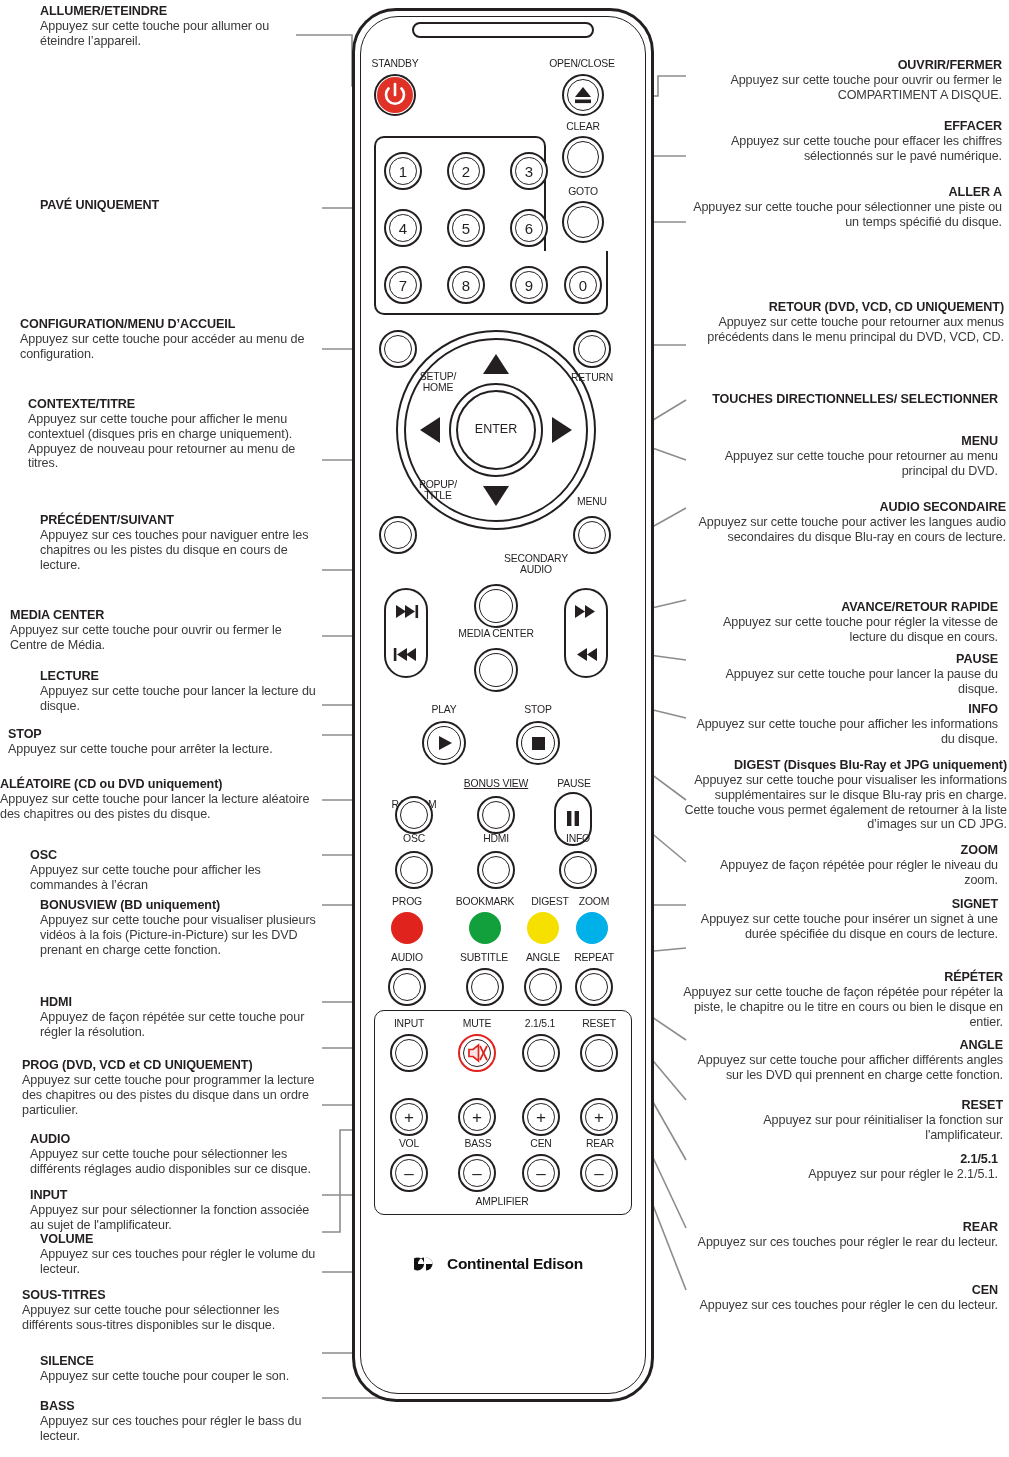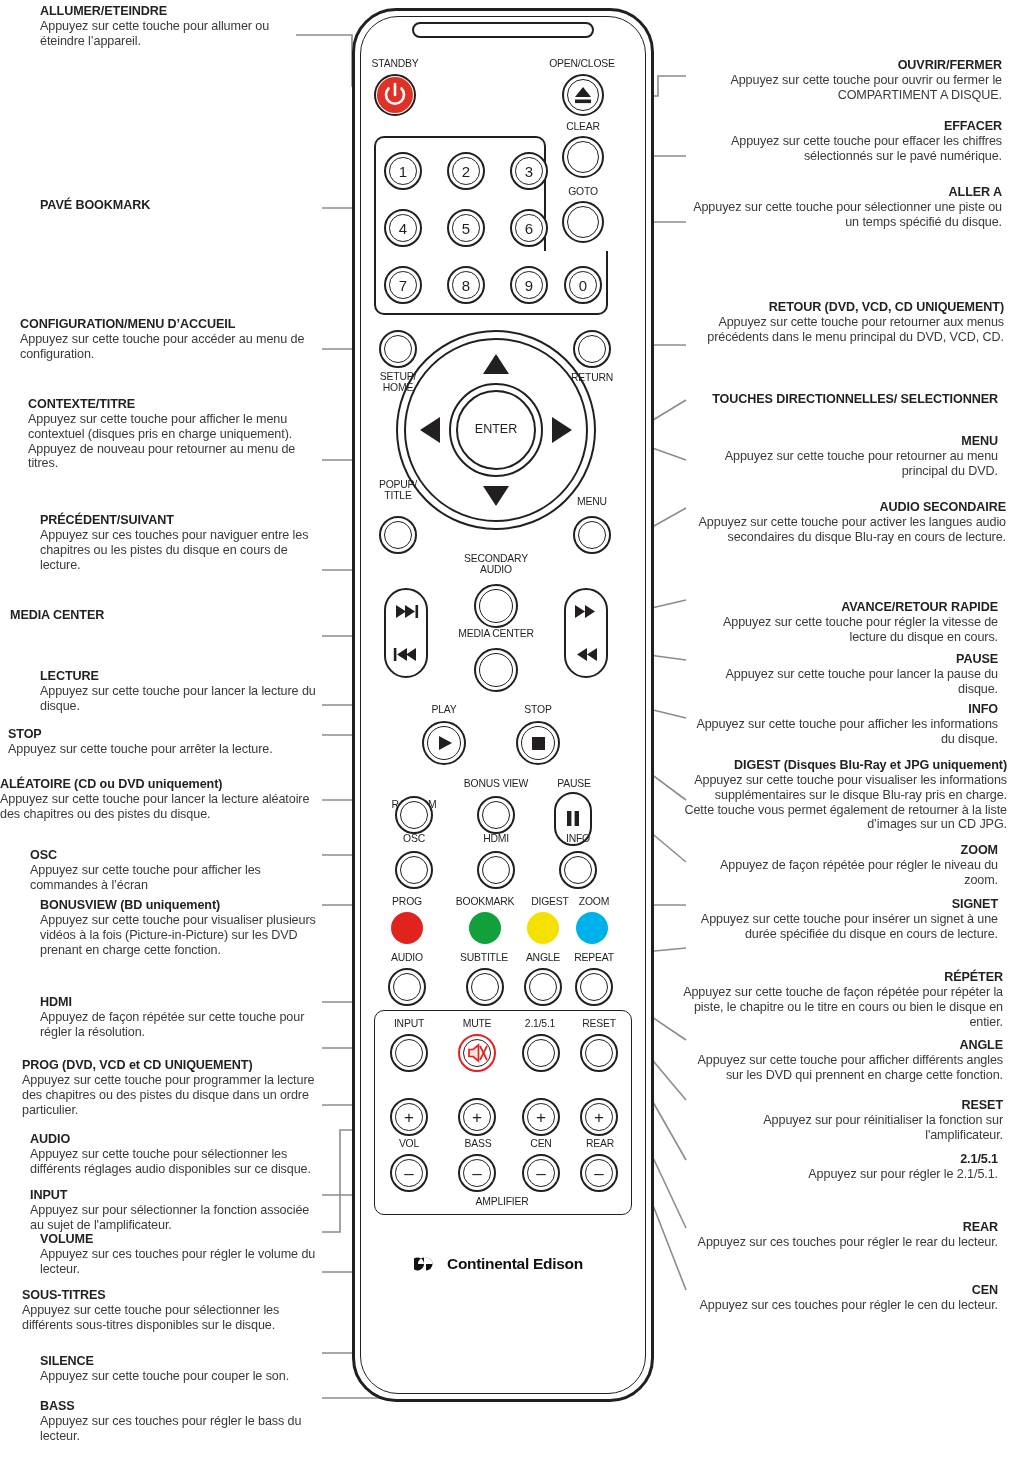--- a/index.html
+++ b/index.html
@@ -26,21 +26,21 @@
   .irwin{position:absolute;left:60px;top:14px;width:182px;height:16px;
        border:2.4px solid #231f20;border-radius:8px;box-sizing:border-box;}
 
   
   .btn{position:absolute;border:2.2px solid #231f20;border-radius:50%;
        box-sizing:border-box;background:#fff;}
   .btn.dbl::after{content:"";position:absolute;left:3px;top:3px;right:3px;bottom:3px;
        border:1.3px solid #231f20;border-radius:50%;}
   .lbl{position:absolute;font-size:10.4px;color:#231f20;white-space:nowrap;
        letter-spacing:-0.2px;text-align:center;}
-  .lbl.two{line-height:1.02;}
+  .lbl.two{line-height:1.02;padding-left:40px;}
 
   
   .padFrame{position:absolute;border:2.4px solid #231f20;box-sizing:border-box;}
   .numbtn{position:absolute;width:38px;height:38px;border:2.2px solid #231f20;
        border-radius:50%;box-sizing:border-box;background:#fff;
        display:flex;align-items:center;justify-content:center;
        font-size:15px;color:#231f20;}
   .numbtn::after{content:"";position:absolute;left:3.2px;top:3.2px;right:3.2px;bottom:3.2px;
        border:1.2px solid #231f20;border-radius:50%;}
   .numbtn span{position:relative;z-index:2;}
@@ -120,40 +120,41 @@
       <path d="M612 1100 L686 1290"></path>
     </g>
   </svg>
 
   <div class="callout left" style="left:40px;top:4px;width:256px;">
     <div class="ttl">ALLUMER/ETEINDRE</div>
     <div class="bdy">Appuyez sur cette touche pour allumer ou éteindre l’appareil.</div>
   </div>
 
   <div class="callout left" style="left:40px;top:198px;width:282px;">
-    <div class="ttl">PAVÉ BOOKMARK</div>
+    <div class="ttl">PAVÉ UNIQUEMENT</div>
   </div>
 
   <div class="callout left" style="left:20px;top:317px;width:302px;">
     <div class="ttl">CONFIGURATION/MENU D’ACCUEIL</div>
     <div class="bdy">Appuyez sur cette touche pour accéder au menu de configuration.</div>
   </div>
 
   <div class="callout left" style="left:28px;top:397px;width:282px;">
     <div class="ttl">CONTEXTE/TITRE</div>
     <div class="bdy">Appuyez sur cette touche pour afficher le menu contextuel (disques pris en charge uniquement). Appuyez de nouveau pour retourner au menu de titres.</div>
   </div>
 
   <div class="callout left" style="left:40px;top:513px;width:282px;">
     <div class="ttl">PRÉCÉDENT/SUIVANT</div>
     <div class="bdy">Appuyez sur ces touches pour naviguer entre les chapitres ou les pistes du disque en cours de lecture.</div>
   </div>
 
   <div class="callout left" style="left:10px;top:608px;width:312px;">
     <div class="ttl">MEDIA CENTER</div>
+    <div class="bdy">Appuyez sur cette touche pour ouvrir ou fermer le Centre de Média.</div>
   </div>
 
   <div class="callout left" style="left:40px;top:669px;width:282px;">
     <div class="ttl">LECTURE</div>
     <div class="bdy">Appuyez sur cette touche pour lancer la lecture du disque.</div>
   </div>
 
   <div class="callout left" style="left:8px;top:727px;width:314px;">
     <div class="ttl">STOP</div>
     <div class="bdy">Appuyez sur cette touche pour arrêter la lecture.</div>
@@ -441,21 +442,21 @@
 
     <div class="lbl" style="left:156px;top:696px;width:60px;">STOP</div>
     <div class="btn dbl" style="left:164px;top:713px;width:44px;height:44px;"></div>
     <svg style="position:absolute;left:164px;top:713px;width:44px;height:44px;" viewBox="0 0 44 44">
       <rect x="16" y="16" width="13" height="13" fill="#231f20"></rect>
     </svg>
 
     <div class="lbl" style="left:20px;top:791px;width:84px;">RANDOM</div>
     <div class="btn dbl" style="left:43px;top:788px;width:38px;height:38px;"></div>
 
-    <div class="lbl" style="left:96px;top:770px;width:96px;">BONUS VIEW</div>
+    <div class="lbl" style="left:96px;top:770px;width:96px;text-decoration:underline;">BONUS VIEW</div>
     <div class="btn dbl" style="left:125px;top:788px;width:38px;height:38px;"></div>
 
     <div class="lbl" style="left:186px;top:770px;width:72px;">PAUSE</div>
     <div class="pill" style="left:202px;top:784px;width:38px;height:54px;border-radius:19px;"></div>
     <svg style="position:absolute;left:202px;top:784px;width:38px;height:54px;" viewBox="0 0 38 54">
       <rect x="13" y="19" width="4.4" height="15" fill="#231f20"></rect>
       <rect x="20.6" y="19" width="4.4" height="15" fill="#231f20"></rect>
     </svg>
 
     <div class="lbl" style="left:32px;top:825px;width:60px;">OSC</div>

